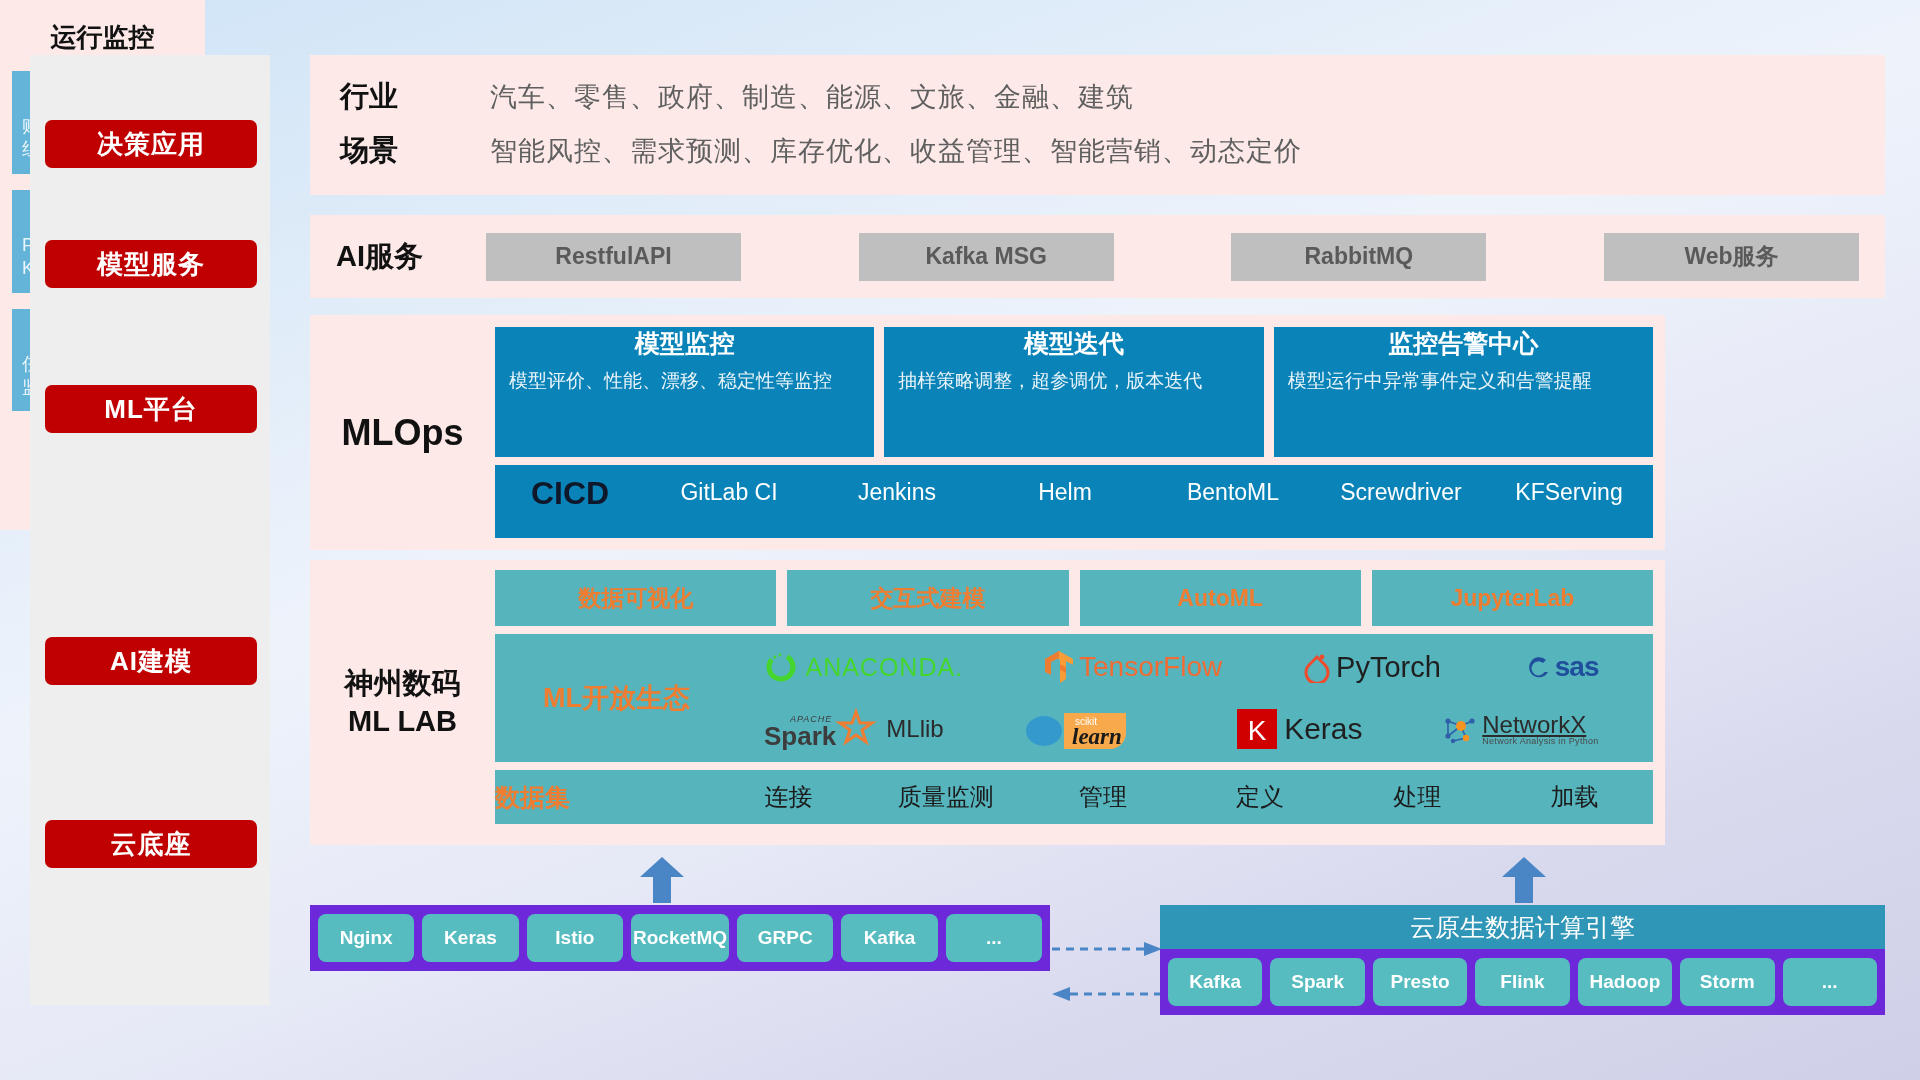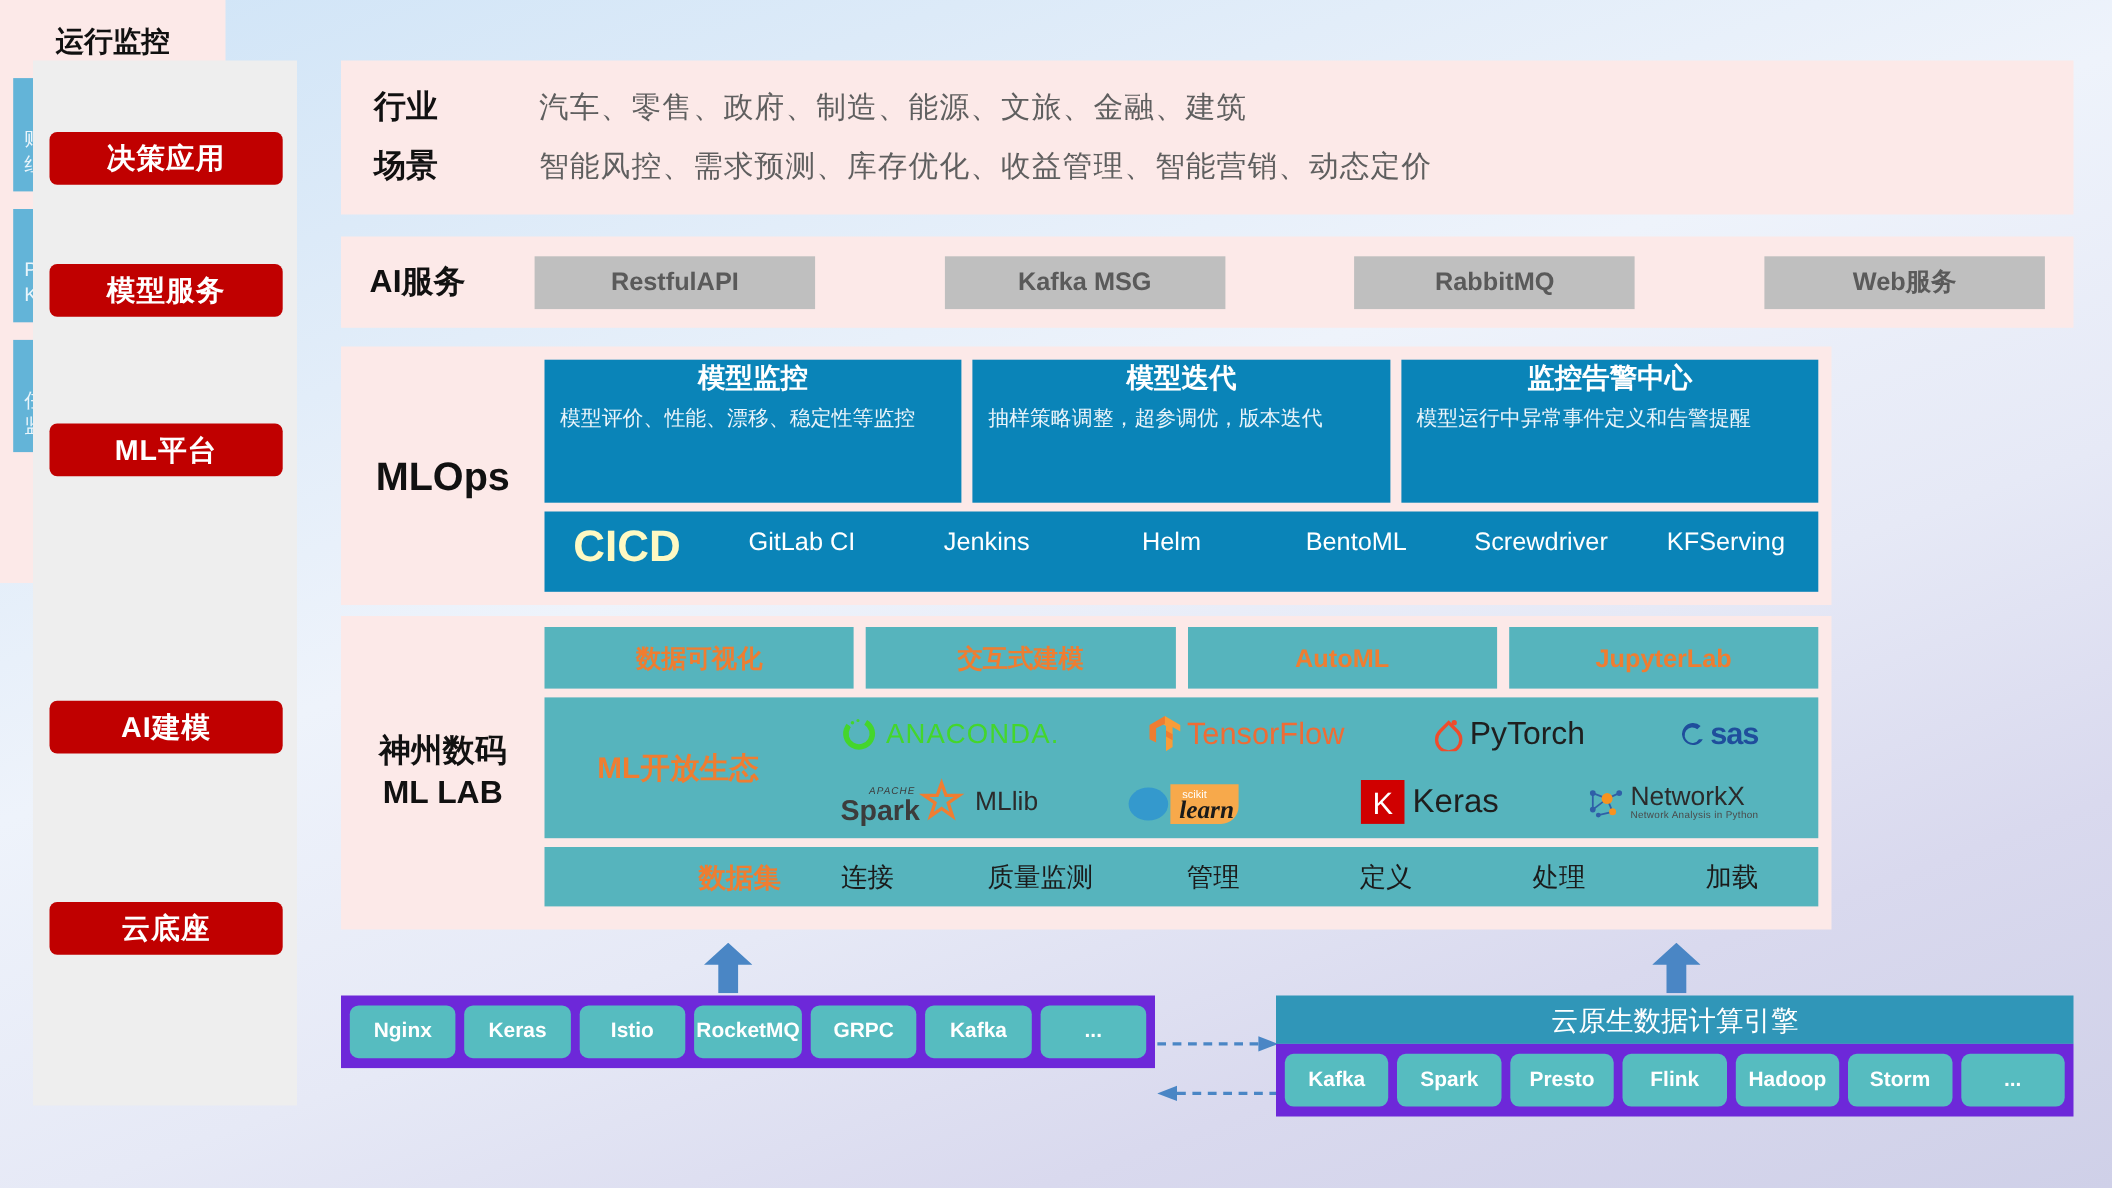--- a/index.html
+++ b/index.html
@@ -52,39 +52,39 @@
   #band-mlops { left:310px; top:315px; width:1355px; height:235px; display:flex; }
   #band-mlops .lbl { width:185px; flex:0 0 185px; display:flex; align-items:center;
       justify-content:center; font-weight:bold; font-size:36px; }
   .mlops-right { flex:1; padding:12px 12px 12px 0; display:flex; flex-direction:column; gap:8px; }
   .mlops-top { display:flex; gap:10px; height:132px; }
   .mlops-card { flex:1; background:#0a84b8; color:#fff; padding:0 14px; overflow:hidden; }
   .mlops-card .t { font-size:25px; font-weight:bold; text-align:center; margin-bottom:8px; }
   .mlops-card .d { font-size:19px; line-height:1.35; color:#eaf4fa; }
   .cicd-bar { height:74px; background:#0a84b8; display:flex; align-items:flex-start;
       padding:10px 0 0 0; overflow:hidden; }
-  .cicd-title { flex:0 0 150px; color:#fef9c3; font-size:40px; font-weight:bold;
+  .cicd-title { flex:0 0 150px; color:#0f172a; font-size:32px; font-weight:bold;
       text-align:center; }
   .cicd-item { flex:1; color:#fff; font-size:23px; text-align:center; line-height:1.15;
       word-break:break-all; padding:4px 2px 0; }
 
   
   #band-model { left:310px; top:560px; width:1355px; height:285px; display:flex; }
   #band-model .lbl { width:185px; flex:0 0 185px; display:flex; align-items:center;
       justify-content:center; font-weight:bold; font-size:29px; text-align:center; line-height:1.3; }
   .model-right { flex:1; padding:10px 12px 12px 0; display:flex; flex-direction:column; gap:8px; }
   .tool-row { display:flex; gap:11px; height:56px; }
   .tool-box { flex:1; background:#56b4bd; color:#ef7d31; font-size:23px; font-weight:bold;
       display:flex; align-items:center; justify-content:center; }
   .eco { height:128px; background:#56b4bd; display:flex; align-items:center; padding:0 14px; }
   .eco-title { flex:0 0 215px; color:#ef7d31; font-size:27px; font-weight:bold; text-align:center; }
   .eco-logos { flex:1; display:flex; flex-direction:column; justify-content:center; gap:2px; }
   .logo-line { display:flex; align-items:center; justify-content:space-around; height:60px; }
   .ds-row { height:54px; background:#56b4bd; display:flex; align-items:center; }
-  .ds-title { flex:0 0 215px; color:#ef7d31; font-size:25px; font-weight:bold; text-align:right; }
+  .ds-title { flex:0 0 215px; color:#ef7d31; font-size:25px; font-weight:bold; text-align:left; }
   .ds-item { flex:1; color:#1b1b1b; font-size:24px; text-align:center; }
 
   
   #band-monitor { left:1680px; top:315px; width:205px; height:530px;
       background:#fce9e8; padding:12px 12px 0; }
   #band-monitor .hd { text-align:center; font-weight:bold; font-size:26px; color:#111;
       margin:8px 0 16px; }
   .mon-card { background:#63b4d8; margin-bottom:16px; padding:8px 10px 12px; }
   .mon-card .t { color:#fff; font-weight:bold; font-size:22px; text-align:center; margin-bottom:6px; }
   .mon-card .d { color:#eaf5fb; font-size:18px; line-height:1.3; }
@@ -258,21 +258,21 @@
                   <line x1="23" y1="26" x2="10" y2="29"></line>
               </g>
               <circle cx="18" cy="14" r="5" fill="#f79320"></circle>
               <circle cx="5" cy="9" r="2.6" fill="#2f5fa8"></circle>
               <circle cx="5" cy="24" r="2.6" fill="#2f5fa8"></circle>
               <circle cx="29" cy="9" r="2.6" fill="#2f5fa8"></circle>
               <circle cx="23" cy="26" r="3.2" fill="#f79320"></circle>
               <circle cx="10" cy="29" r="2.2" fill="#2f5fa8"></circle>
             </svg>
             <div style="line-height:1">
-              <div style="color:#2b2b2b;font-size:24px;">NetworkX</div>
+              <div style="color:#2b2b2b;font-size:24px;text-decoration:underline;">NetworkX</div>
               <div style="color:#4a4a4a;font-size:9px;letter-spacing:.3px">Network Analysis in Python</div>
             </div>
           </div>
         </div>
 
       </div>
     </div>
 
     <div class="ds-row">
       <div class="ds-title">数据集</div>

